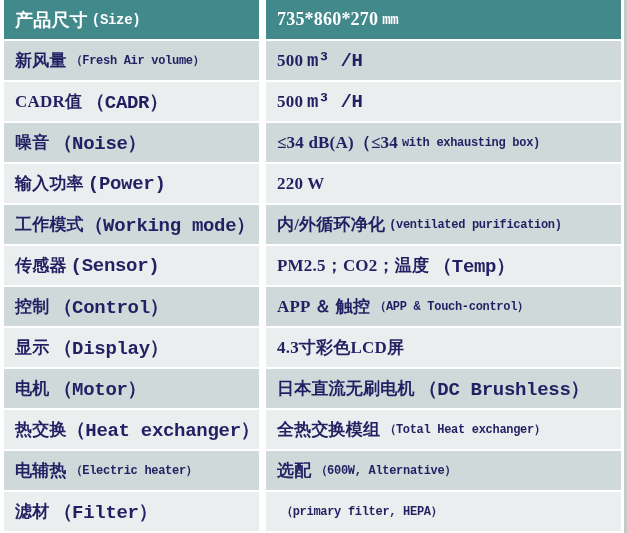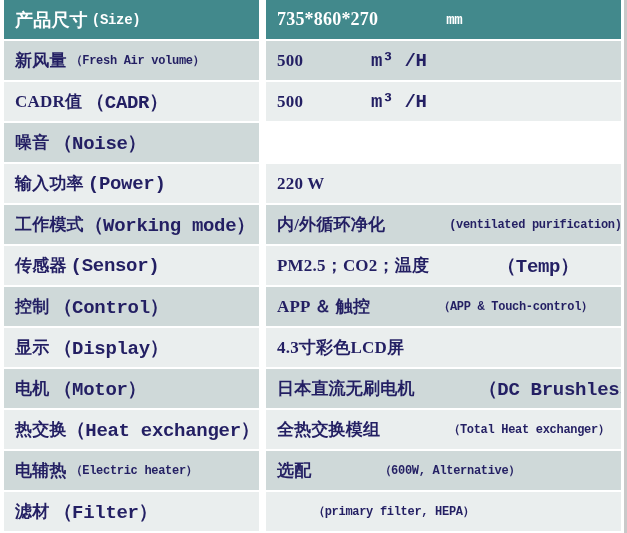--- a/index.html
+++ b/index.html
@@ -49,21 +49,20 @@
     padding-left: 11px;
     padding-right: 4px;
   }
 
   .cell-value {
     flex: 1 1 auto;
     margin-left: 7px;
     margin-right: 3px;
     padding-left: 11px;
     padding-right: 4px;
-    gap: 32px;
   }
 
   
   .band-a .cell { background: #cfd9d9; }
   .band-b .cell { background: #eaeeee; }
 
   
   .row-header .cell {
     background: #42898c;
   }
@@ -136,20 +135,25 @@
         <span class="sp"></span>
         <span class="txt-en">m³ /H</span>
       </div>
     </div>
     <div class="spec-row band-a">
       <div class="cell cell-label">
         <span class="txt-cn">噪音</span>
         <span class="sp"></span>
         <span class="txt-en">（Noise）</span>
       </div>
+      <div class="cell cell-value">
+        <span class="txt-cn">≤34 dB(A)（≤34</span>
+        <span class="sp"></span>
+        <span class="txt-en tight">with exhausting box)</span>
+      </div>
     </div>
     <div class="spec-row band-b">
       <div class="cell cell-label">
         <span class="txt-cn">输入功率</span>
         <span class="sp"></span>
         <span class="txt-en">(Power)</span>
       </div>
       <div class="cell cell-value">
         <span class="txt-cn">220 W</span>
         <span class="sp"></span>

